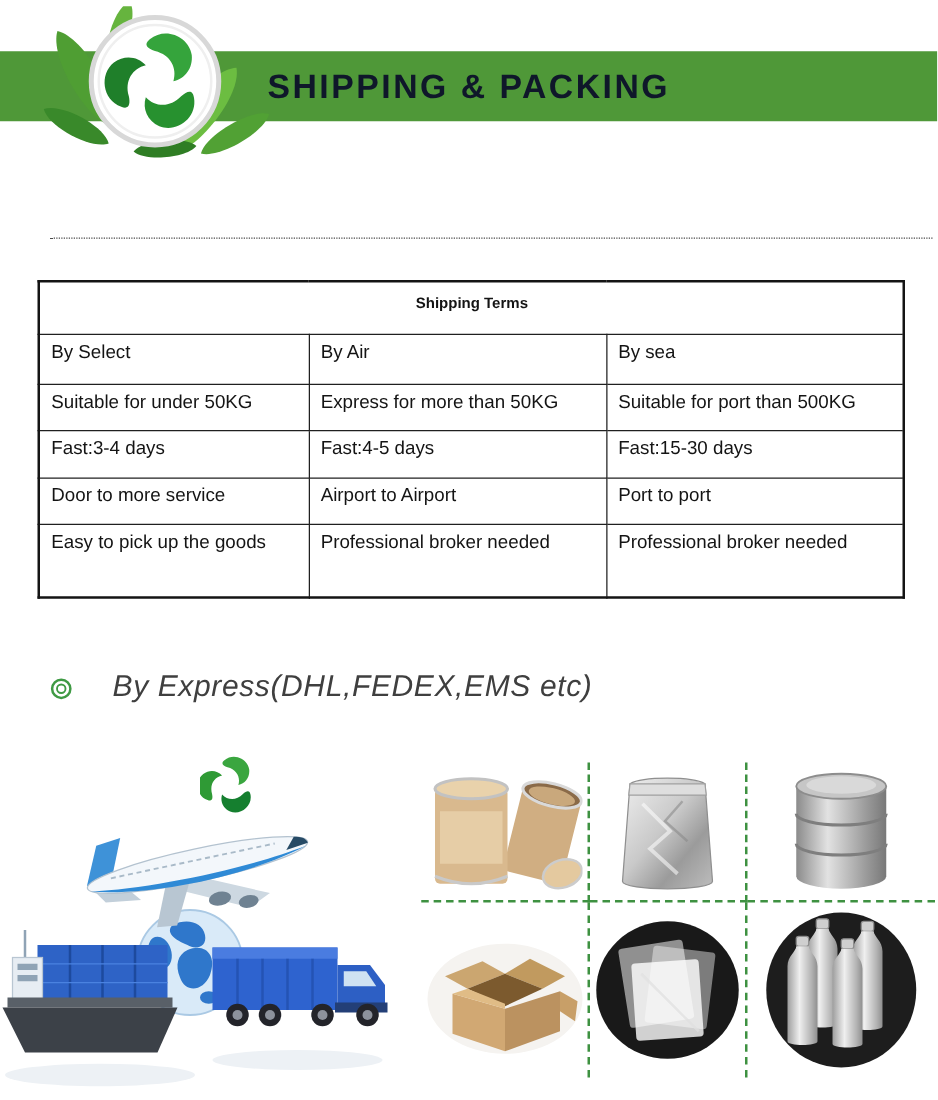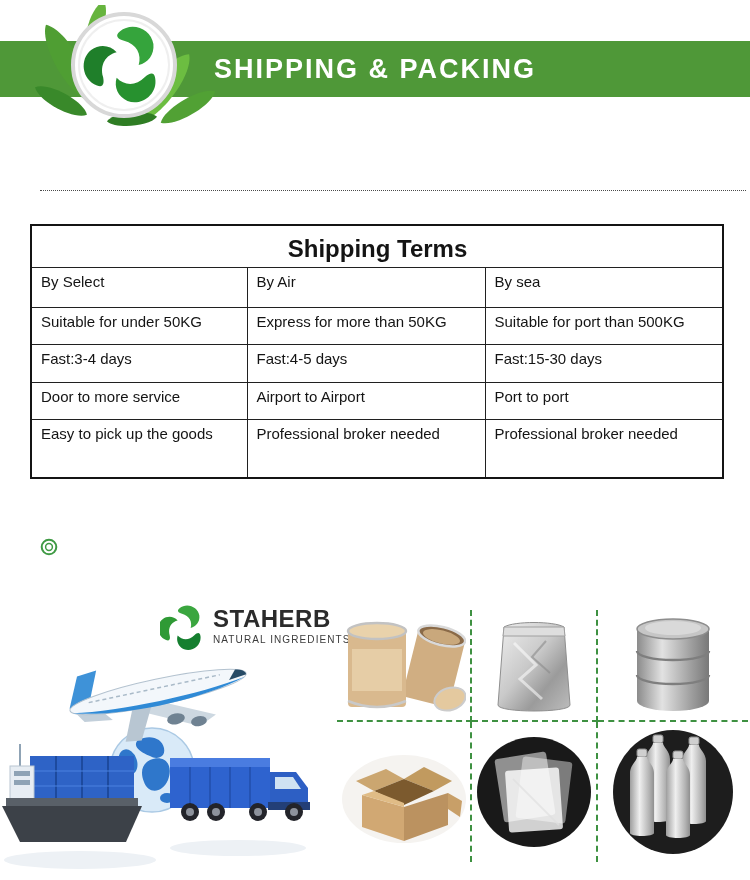--- a/index.html
+++ b/index.html
@@ -2,39 +2,39 @@
 <html><head>
 <meta charset="utf-8">
 <style>
   * { margin:0; padding:0; box-sizing:border-box; }
   html,body { background:#ffffff; }
   body { font-family:"Liberation Sans", sans-serif; }
   .page { position:relative; width:750px; height:880px; background:#fff; overflow:hidden; }
 
   
   .header-band { position:absolute; top:41px; left:0; width:750px; height:56px; background:#4f9838; }
-  .header-title { width:100%; text-align:center; line-height:56px; color:#ffffff;
+  .header-title { width:100%; text-align:center; line-height:56px; color:#0f172a;
                   font-size:27px; font-weight:bold; letter-spacing:2px; }
   .header-logo { position:absolute; top:5px; left:34px; }
 
   
   .section { position:absolute; left:40px; display:flex; align-items:center; }
   .section-select  { top:144px; }
   .section-express { top:536px; }
   .section-bullet { flex:none; margin-right:32px; margin-top:2px; }
   .section-title { font-size:24px; font-style:italic; color:#3f3f3f; letter-spacing:0.5px; white-space:nowrap; }
 
   .dotted-divider { position:absolute; top:190px; left:40px; width:706px; height:0; border-top:1px dotted #4a4a4a; }
 
   
   .shipping-table { position:absolute; top:224px; left:30px; width:692px;
                     border-collapse:collapse; table-layout:fixed; border:2px solid #141414; }
   .shipping-table td { border:1px solid #202020; padding:5px 8px 0 9px; vertical-align:top;
                        font-size:15px; color:#141414; white-space:nowrap; overflow:hidden; }
-  .shipping-table td.t-title { text-align:center; font-weight:bold; font-size:24px; padding-top:9px;margin-left:31px; }
+  .shipping-table td.t-title { text-align:center; font-weight:bold; font-size:12px; padding-top:9px;margin-left:31px; }
   .rh-title { height:42px; } .rh-head { height:40px; }
   .rh-1 { height:37px; } .rh-2 { height:38px; } .rh-3 { height:42px; }
   .rh-4 { height:37px; } .rh-5 { height:59px; }
 
   
   .brand { position:absolute; left:160px; top:601px; display:flex; align-items:center; }
   .brand-mark { margin-right:9px; }
   .brand-name { display:block; font-size:24px; font-weight:bold; color:#2b2b2b; letter-spacing:0.5px; line-height:1; }
   .brand-tagline { display:block; font-size:10px; color:#3b3b3b; letter-spacing:1.1px; margin-top:3px; }
 
@@ -116,37 +116,34 @@
         <td>Professional broker needed</td>
       </tr>
     </tbody>
   </table>
 
   <div class="section section-express">
     <svg class="section-bullet" width="18" height="18" viewBox="0 0 18 18">
       <circle cx="9" cy="9" r="7.3" fill="none" stroke="#3f9a44" stroke-width="2"></circle>
       <circle cx="9" cy="9" r="3.4" fill="none" stroke="#3f9a44" stroke-width="1.5"></circle>
     </svg>
+    <span class="section-title">By Express(DHL,FEDEX,EMS etc)</span>
   </div>
 
   <div class="brand">
     <svg class="brand-mark" width="44" height="50" viewBox="0 0 44 50">
       <defs>
         <path id="sproutB" d="M -4,-32 C 8,-42 26,-34 28,-20 C 29,-10 23,-2 14,0 C 17,-10 12,-20 0,-23 C -6,-25 -9,-28 -4,-32 Z"></path>
       </defs>
       <g transform="translate(22,27) scale(0.62)">
         <use href="#sproutB" fill="#3aa63f"></use>
         <use href="#sproutB" transform="rotate(120)" fill="#157f2f"></use>
         <use href="#sproutB" transform="rotate(240)" fill="#2f9a35"></use>
       </g>
     </svg>
-    <div class="brand-text">
-      <span class="brand-name">STAHERB</span>
-      <span class="brand-tagline">NATURAL INGREDIENTS</span>
-    </div>
   </div>
 
   <svg class="collage" width="320" height="236" viewBox="0 0 320 236">
     <ellipse cx="80" cy="220" rx="76" ry="9" fill="#edf1f5"></ellipse>
     <ellipse cx="238" cy="208" rx="68" ry="8" fill="#edf1f5"></ellipse>
 
     <g>
       <circle cx="152" cy="130" r="42" fill="#d9eaf8" stroke="#aac9e4" stroke-width="1.5"></circle>
       <path d="M138,100 C150,94 162,98 164,108 C166,118 156,120 150,116 C140,112 132,106 138,100 Z" fill="#2f77cb"></path>
       <path d="M150,120 C164,114 174,124 168,140 C162,154 148,154 144,142 C140,132 142,124 150,120 Z" fill="#2f77cb"></path>

